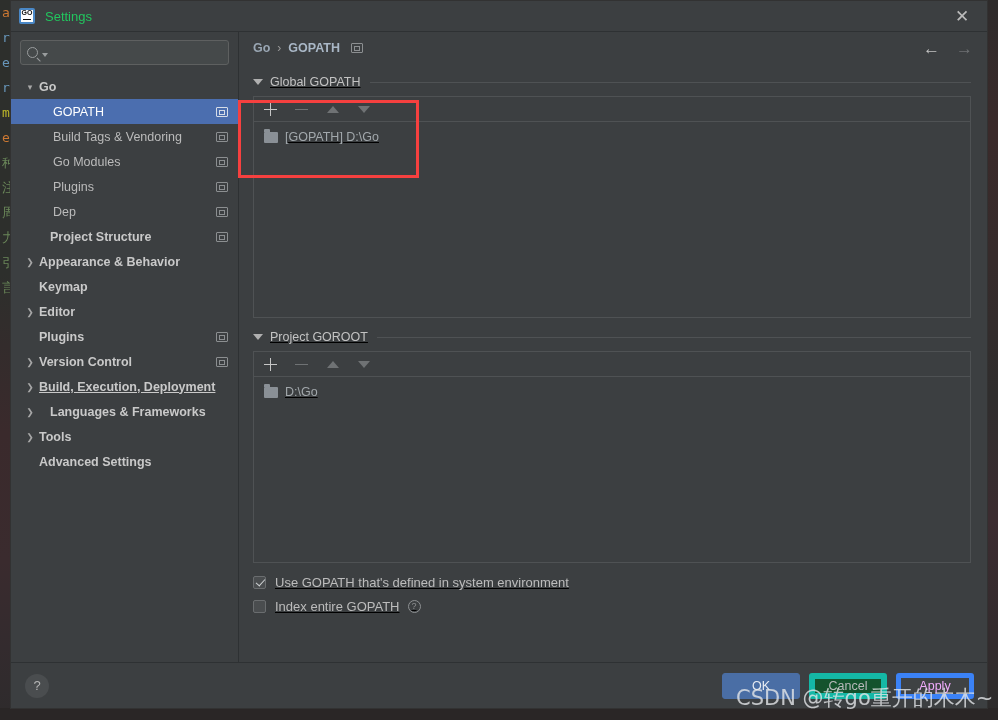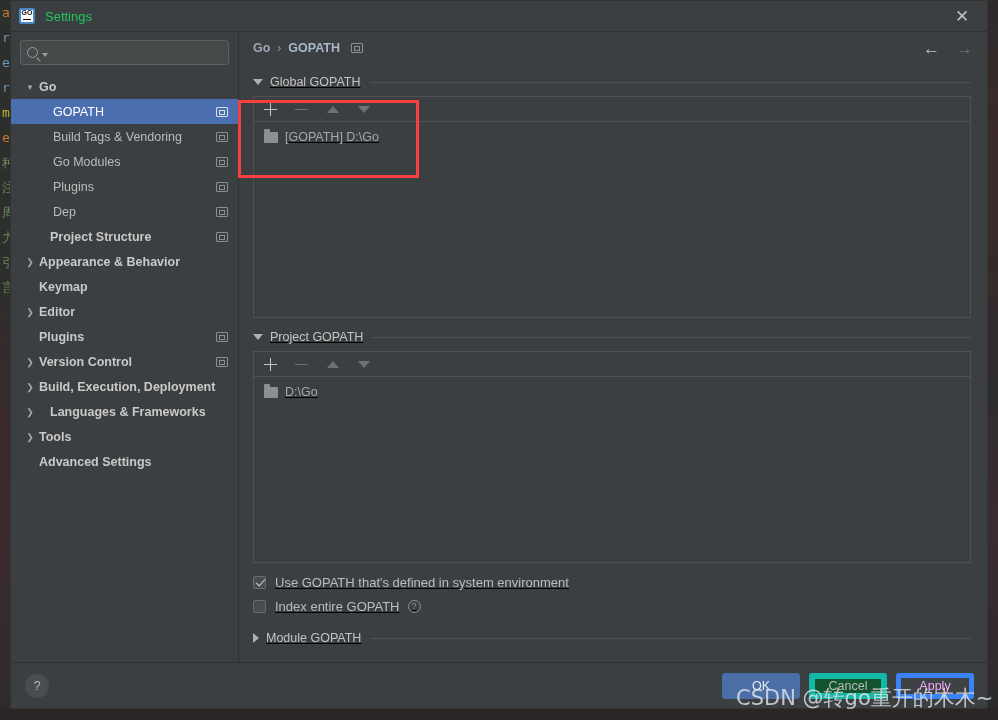--- a/index.html
+++ b/index.html
@@ -379,21 +379,21 @@
             <span class="label" style="margin-left: 2px;">Plugins</span>
             <span class="cfg-icon"></span>
           </div>
           <div class="tree-row group">
             <span class="arrow" style="margin-left: 12px;">❯</span>
             <span class="label" style="margin-left: 2px;">Version Control</span>
             <span class="cfg-icon"></span>
           </div>
           <div class="tree-row group">
             <span class="arrow" style="margin-left: 12px;">❯</span>
-            <span class="label" style="margin-left: 2px;">Build, Execution, Deployment</span>
+            <span class="label" style="margin-left: 2px; text-decoration: underline;">Build, Execution, Deployment</span>
           </div>
           <div class="tree-row group">
             <span class="arrow" style="margin-left: 12px;">❯</span>
             <span class="label" style="margin-left: 13px;">Languages &amp; Frameworks</span>
           </div>
           <div class="tree-row group">
             <span class="arrow" style="margin-left: 12px;">❯</span>
             <span class="label" style="margin-left: 2px;">Tools</span>
           </div>
           <div class="tree-row group">
@@ -446,21 +446,21 @@
           <div class="list-body" id="global-list">
               <div class="list-item">
                 <span class="folder-icon"></span>
                 <span class="list-item-label">[GOPATH] D:\Go</span>
               </div>
             </div>
         </div>
 
         <div class="section-head" style="margin-top:9px;">
           <span class="tri down"></span>
-          <span class="section-title">Project GOPATH</span>
+          <span class="section-title">Project GOROOT</span>
           <span class="section-line"></span>
         </div>
         <div class="list-panel" style="height:212px;">
           <div class="list-toolbar">
             <span class="tb-btn">
                 <span class="ic-plus">
                   <i class="plus-h"></i>
                   <i class="plus-v"></i>
                 </span>
               </span>
@@ -489,25 +489,20 @@
               <span class="checkbox checked"></span>
               <span class="check-label">Use GOPATH that's defined in system environment</span>
             </div>
             <div class="check-row">
               <span class="checkbox"></span>
               <span class="check-label">Index entire GOPATH</span>
               <span class="help-circle">?</span>
             </div>
           </div>
 
-        <div class="section-head" style="margin-top:11px;">
-          <span class="tri right"></span>
-          <span class="section-title">Module GOPATH</span>
-          <span class="section-line"></span>
-        </div>
       </div>
     </div>
   </div>
 
   <div id="footer">
     <div id="help-btn">?</div>
     <div id="footer-buttons">
       <div class="dlg-btn primary">OK</div>
       <div class="dlg-btn normal">Cancel</div>
       <div class="dlg-btn disabled">Apply</div>

